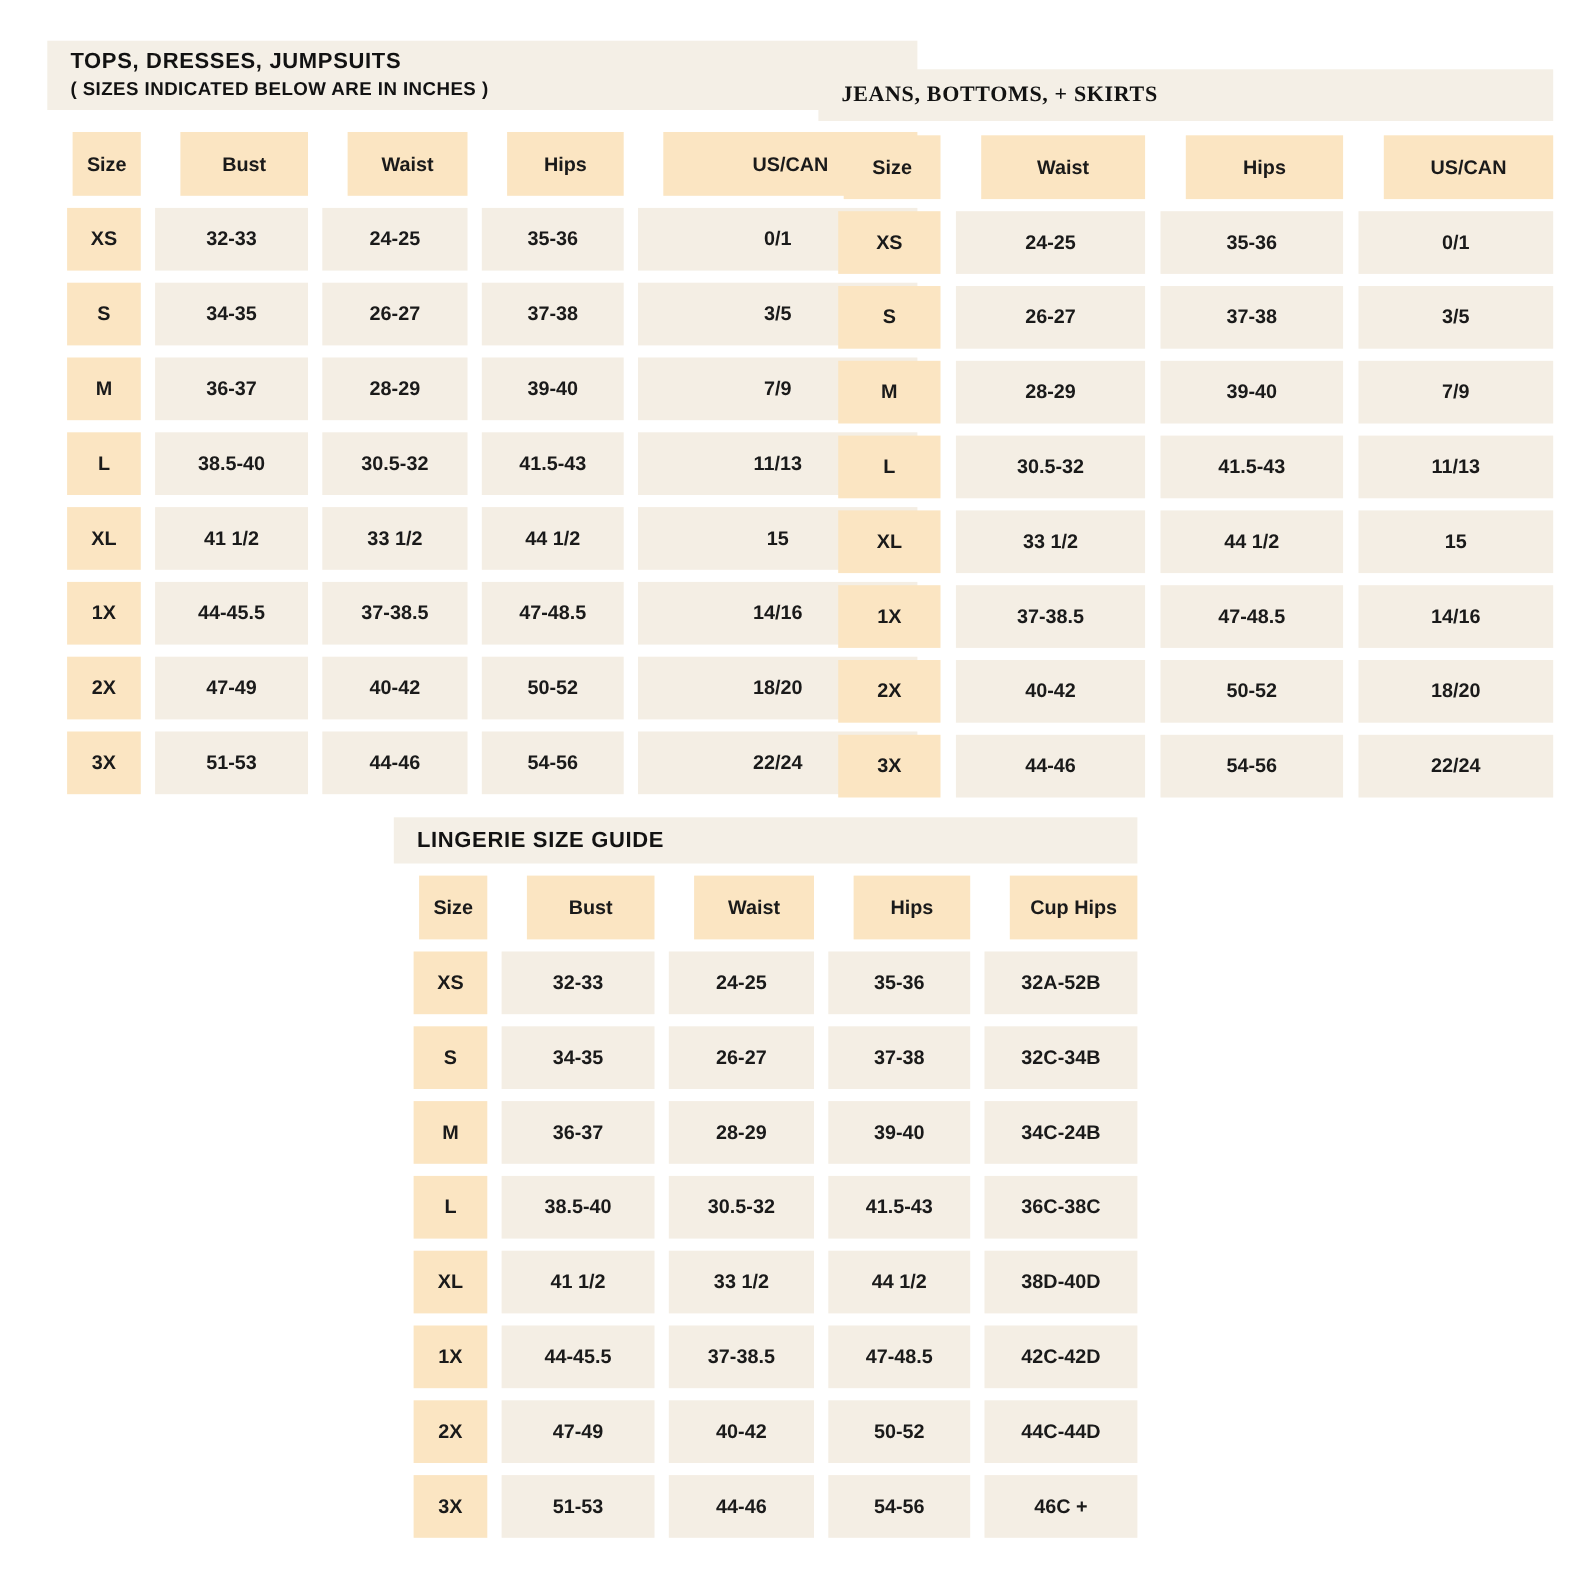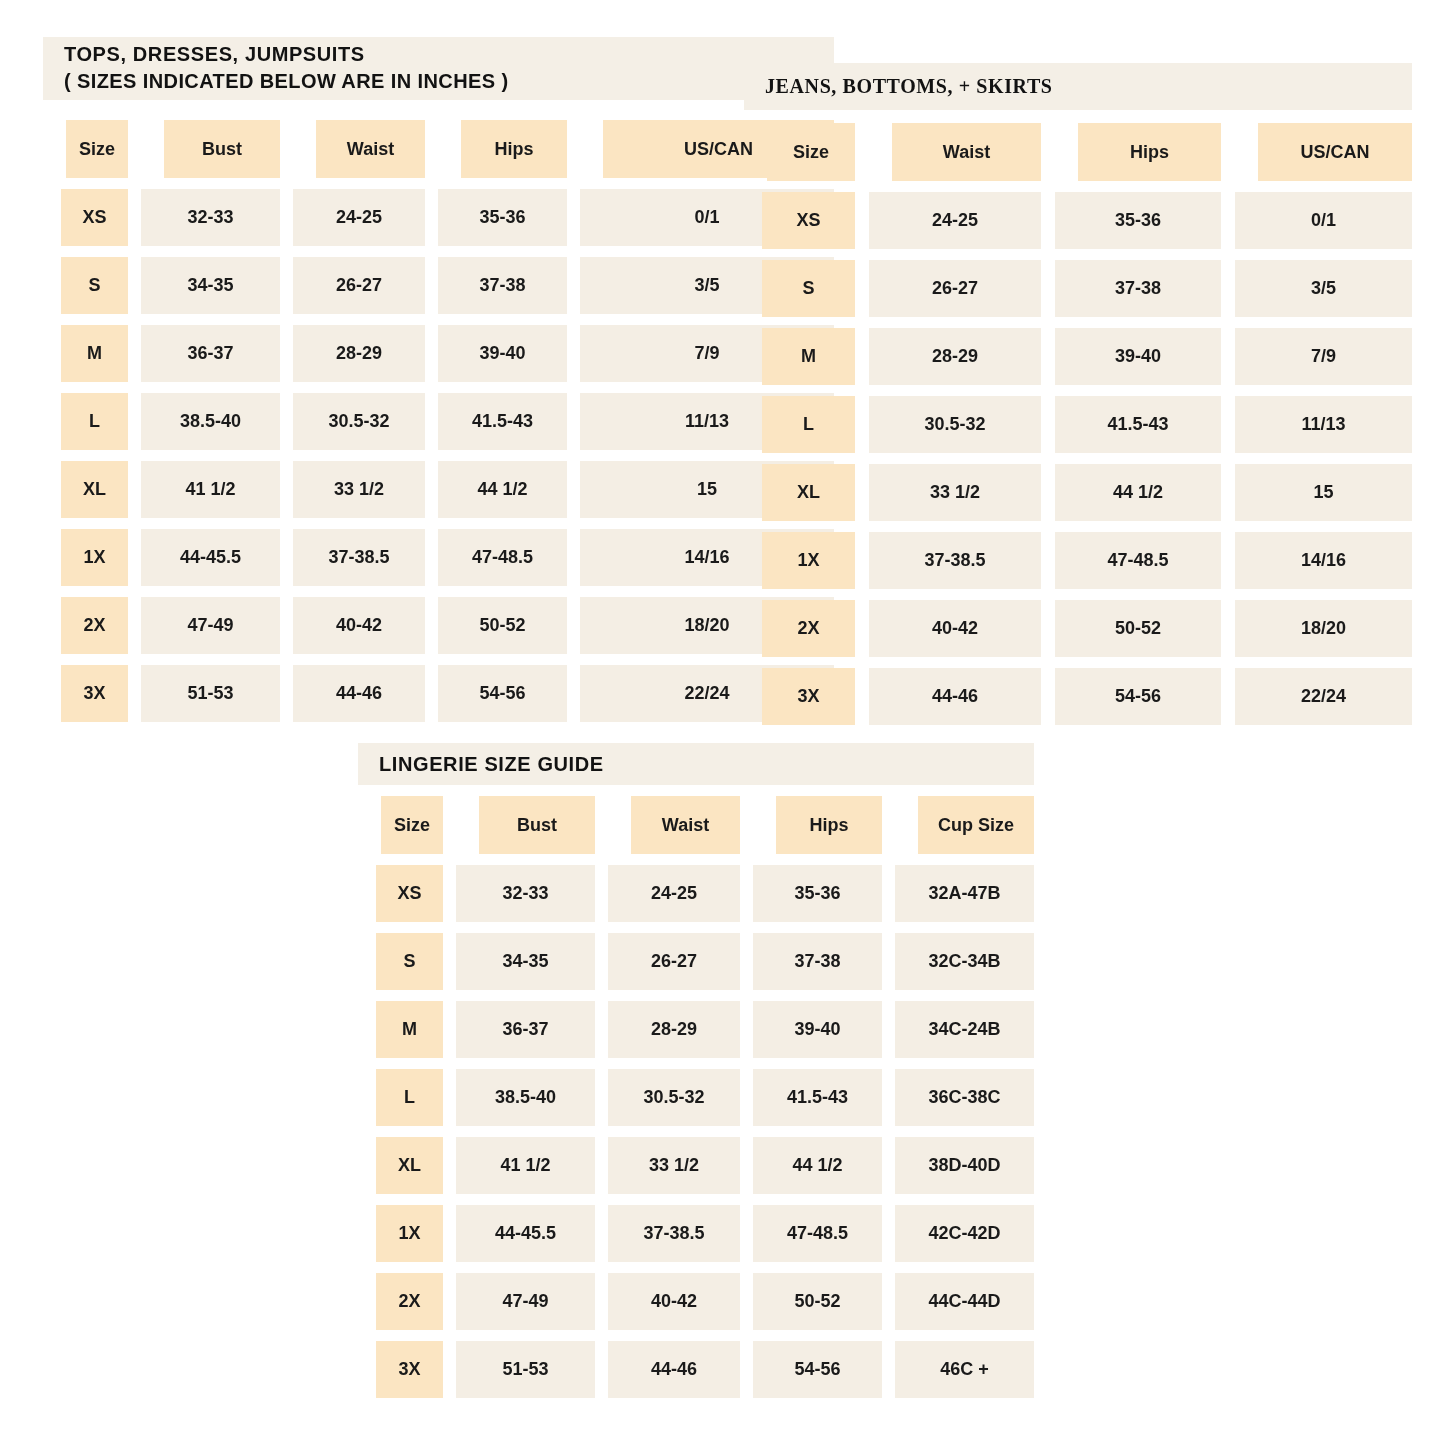--- a/index.html
+++ b/index.html
@@ -32,21 +32,21 @@
   }
   .title-text {
     font-size: 20px;
     font-weight: 800;
     letter-spacing: 0.6px;
     color: #121212;
     line-height: 1.25;
     white-space: nowrap;
   }
   .subtitle-text {
-    font-size: 20px;
+    font-size: 17px;
     font-weight: 800;
     letter-spacing: 0.4px;
     color: #121212;
     line-height: 1.4;
     white-space: nowrap;
   }
   .grid {
     display: grid;
     column-gap: 13px;
     row-gap: 11px;
@@ -186,26 +186,26 @@
 
   <div class="size-table" id="lingerie">
     <div class="title-bar">
       <div class="title-text">LINGERIE SIZE GUIDE</div>
     </div>
     <div class="grid">
         <div class="cell head">Size</div>
         <div class="cell head">Bust</div>
         <div class="cell head">Waist</div>
         <div class="cell head">Hips</div>
-        <div class="cell head">Cup Size</div>
+        <div class="cell head">Cup Hips</div>
         <div class="cell size">XS</div>
         <div class="cell val">32-33</div>
         <div class="cell val">24-25</div>
         <div class="cell val">35-36</div>
-        <div class="cell val">32A-47B</div>
+        <div class="cell val">32A-52B</div>
         <div class="cell size">S</div>
         <div class="cell val">34-35</div>
         <div class="cell val">26-27</div>
         <div class="cell val">37-38</div>
         <div class="cell val">32C-34B</div>
         <div class="cell size">M</div>
         <div class="cell val">36-37</div>
         <div class="cell val">28-29</div>
         <div class="cell val">39-40</div>
         <div class="cell val">34C-24B</div>

